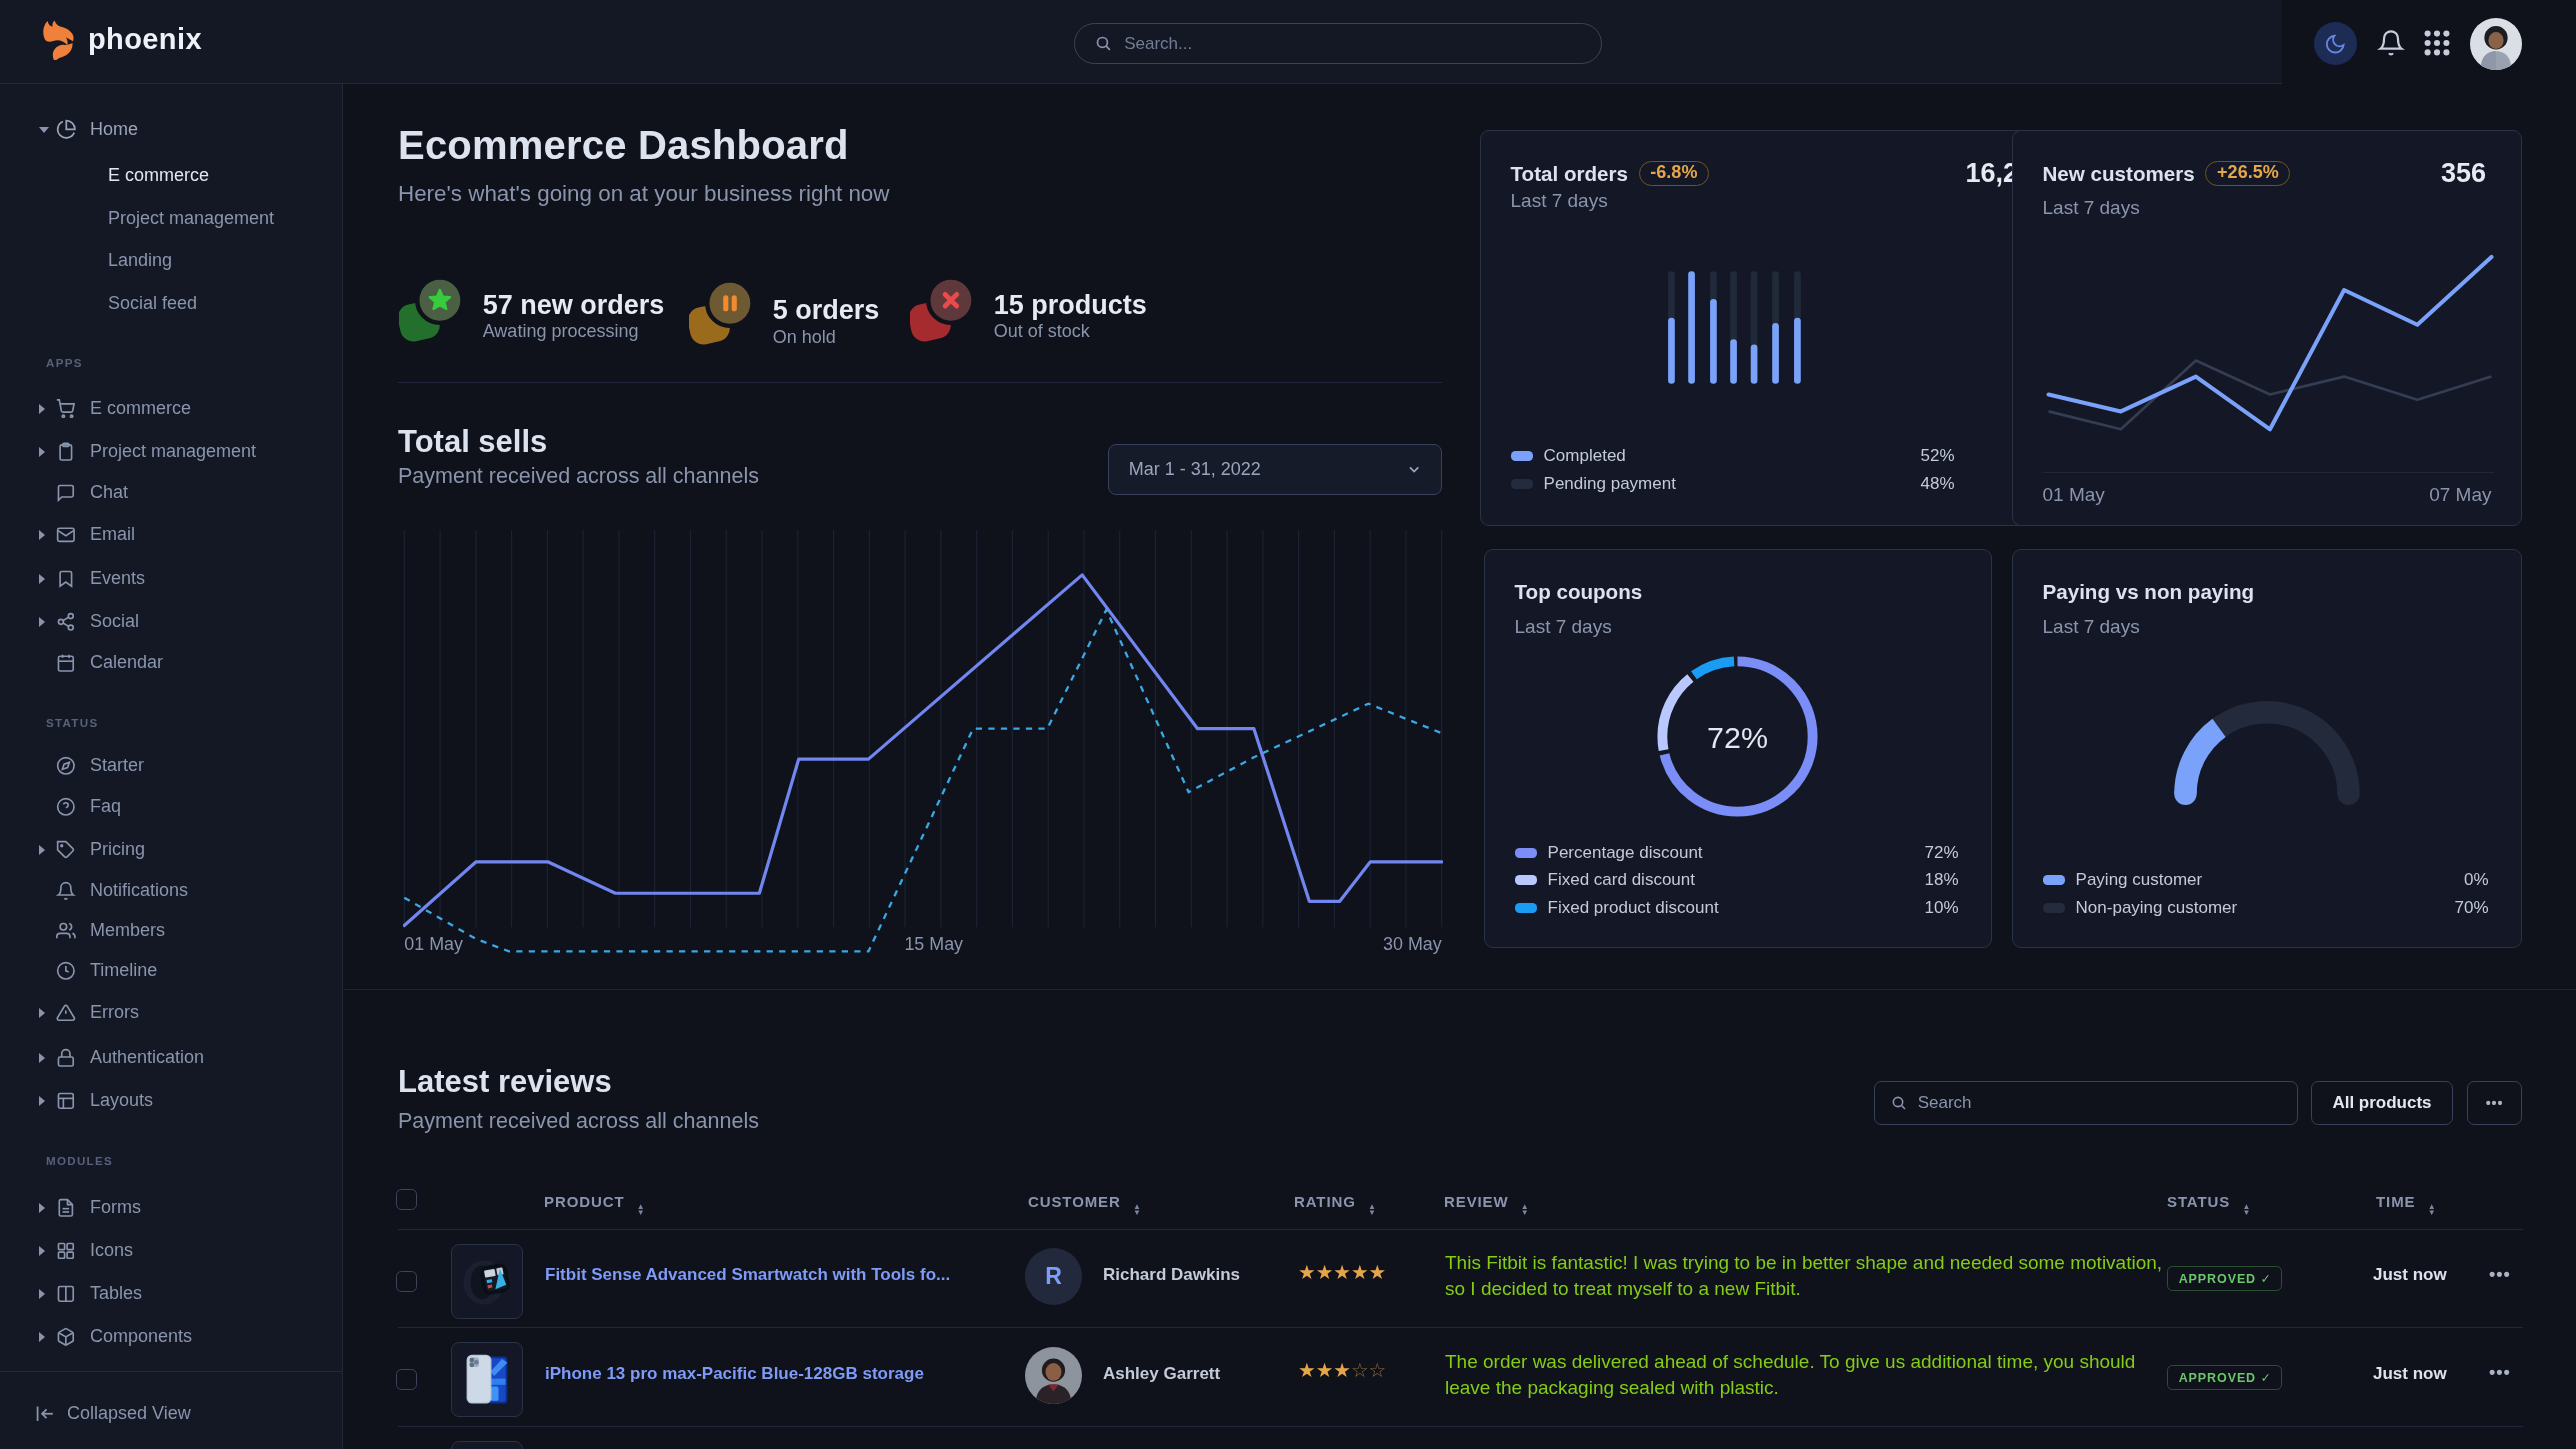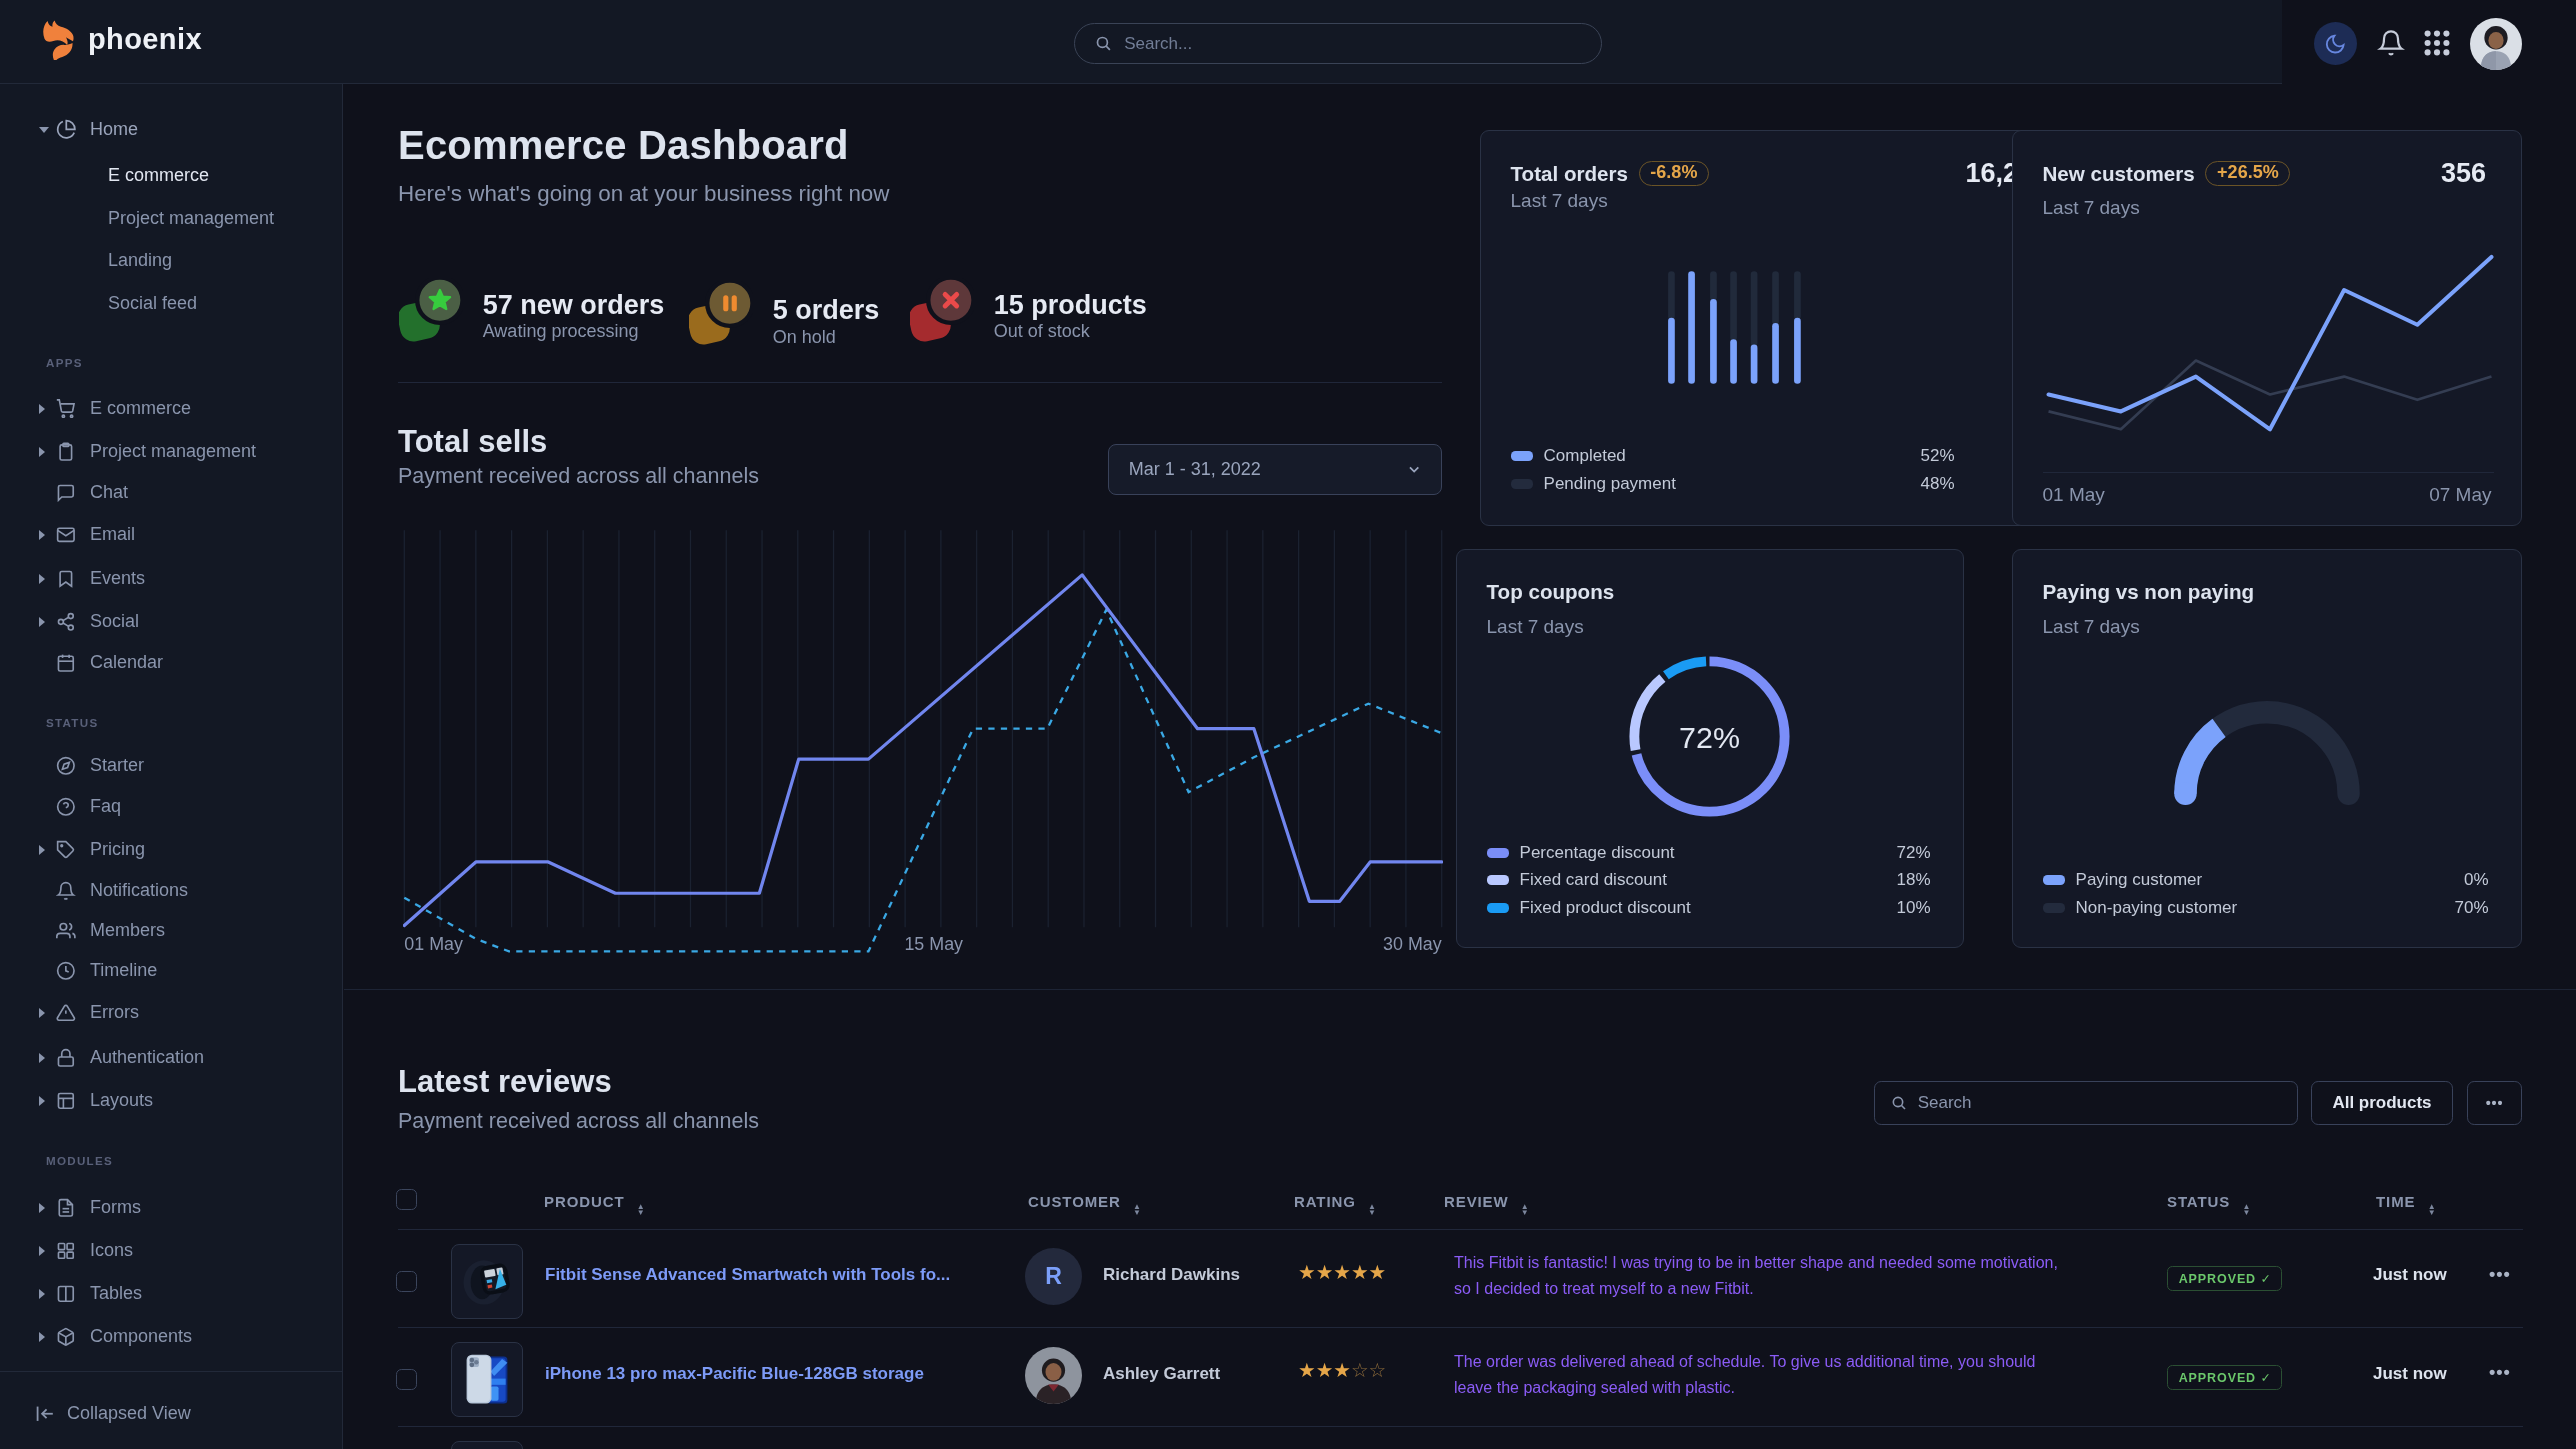--- a/index.html
+++ b/index.html
@@ -40,21 +40,21 @@
 .legend-row .sw { width:22.4px; height:9.8px; border-radius:4.5px; margin-right:10.7px; }
 .legend-row .lt { font-size:17px; color:#c3cad8; }
 .legend-row .lv { position:absolute; right:0; font-size:17px; color:#c3cad8; }
 
 .th { position:absolute; font-size:15px; font-weight:700; color:#8a95ad; letter-spacing:0.9px; white-space:nowrap; }
 .th .arr { display:inline-flex; flex-direction:column; color:#7c879e; font-size:8px; line-height:6.3px; margin-left:7.2px; vertical-align:-1.8px; }
 .cb { position:absolute; width:20.6px; height:20.6px; border:1.8px solid #3b455c; border-radius:5.4px; }
 .prodthumb { position:absolute; left:107px; width:72px; height:75px; border:0.9px solid #2a3245; border-radius:8px; background:#141826; display:flex; align-items:center; justify-content:center; }
 .prodlink { position:absolute; left:201px; font-size:17px; font-weight:600; color:#7d9bf7; white-space:nowrap; }
 .custname { position:absolute; left:759px; font-size:17px; font-weight:700; color:#c3cad8; white-space:nowrap; }
-.revtext { position:absolute; left:1101px; font-size:16px; color:#8b5cf6; line-height:26.4px;margin-left:9px; }
+.revtext { position:absolute; left:1101px; font-size:19px; color:#84cc16; line-height:26.4px; }
 .status { position:absolute; left:1823px; border:0.9px solid #2b4f33; border-radius:5.4px; color:#6bc76b; font-size:12.5px; font-weight:700; letter-spacing:0.9px; padding:3.6px 9px 4.5px 10.7px;text-align:center; }
 .timec { position:absolute; left:2029px; font-size:17px; font-weight:700; color:#dde3ee; }
 .dots3 { position:absolute; color:#aab3c5; font-size:18px; font-weight:700; letter-spacing:0.9px; }
 .rowline { position:absolute; left:54px; width:2125px; border-top:0.9px solid #20273a; }
 </style>
 </head>
 <body>
 <div id="navbar">
   <div id="logo">
     <svg width="37" height="40" viewBox="0 0 41 45">
@@ -436,21 +436,21 @@
     <div class="sub abs" style="left:29.5px;top:66px;">Last 7 days</div>
     <svg class="abs" style="left:33px;top:117px;" width="448" height="192" viewBox="0 0 500 215">
       <polyline points="2,183 83,203 167,126 250,164 333,144 415,170 498,144" fill="none" stroke="#343d52" stroke-width="3" stroke-linejoin="round"></polyline>
       <polyline points="2,164 83,183 167,144 250,203 333,47 415,86 498,10" fill="none" stroke="#7ba2fb" stroke-width="4.5" stroke-linejoin="round" stroke-linecap="round"></polyline>
     </svg>
     <div class="abs" style="left:29.5px;top:341px;width:451px;border-top:0.9px solid #20273a;"></div>
     <div class="sub abs" style="left:29.5px;top:353px;">01 May</div>
     <div class="sub abs" style="right:29.5px;top:353px;">07 May</div>
   </div>
 
-  <div class="card" style="left:1112px;top:465px;width:508px;height:399px;">
+  <div class="card" style="left:1140px;top:465px;width:508px;height:399px;">
     <div class="title abs" style="left:29.5px;top:29.5px;">Top coupons</div>
     <div class="sub abs" style="left:29.5px;top:66px;">Last 7 days</div>
     <svg class="abs" style="left:172px;top:106px;" width="161" height="161" viewBox="0 0 180 180">
       <g transform="rotate(-90 90 90)">
         <circle cx="90" cy="90" r="84" fill="none" stroke="#7b8ef8" stroke-width="11" stroke-dasharray="375 527.8" stroke-dashoffset="0"></circle>
         <circle cx="90" cy="90" r="84" fill="none" stroke="#b9c8ff" stroke-width="11" stroke-dasharray="90 527.8" stroke-dashoffset="-380"></circle>
         <circle cx="90" cy="90" r="84" fill="none" stroke="#1a9bf4" stroke-width="11" stroke-dasharray="48 527.8" stroke-dashoffset="-475"></circle>
       </g>
       <text x="90" y="103" fill="#e3e8f2" font-size="34" font-family="Liberation Sans" text-anchor="middle">72%</text>
     </svg>

